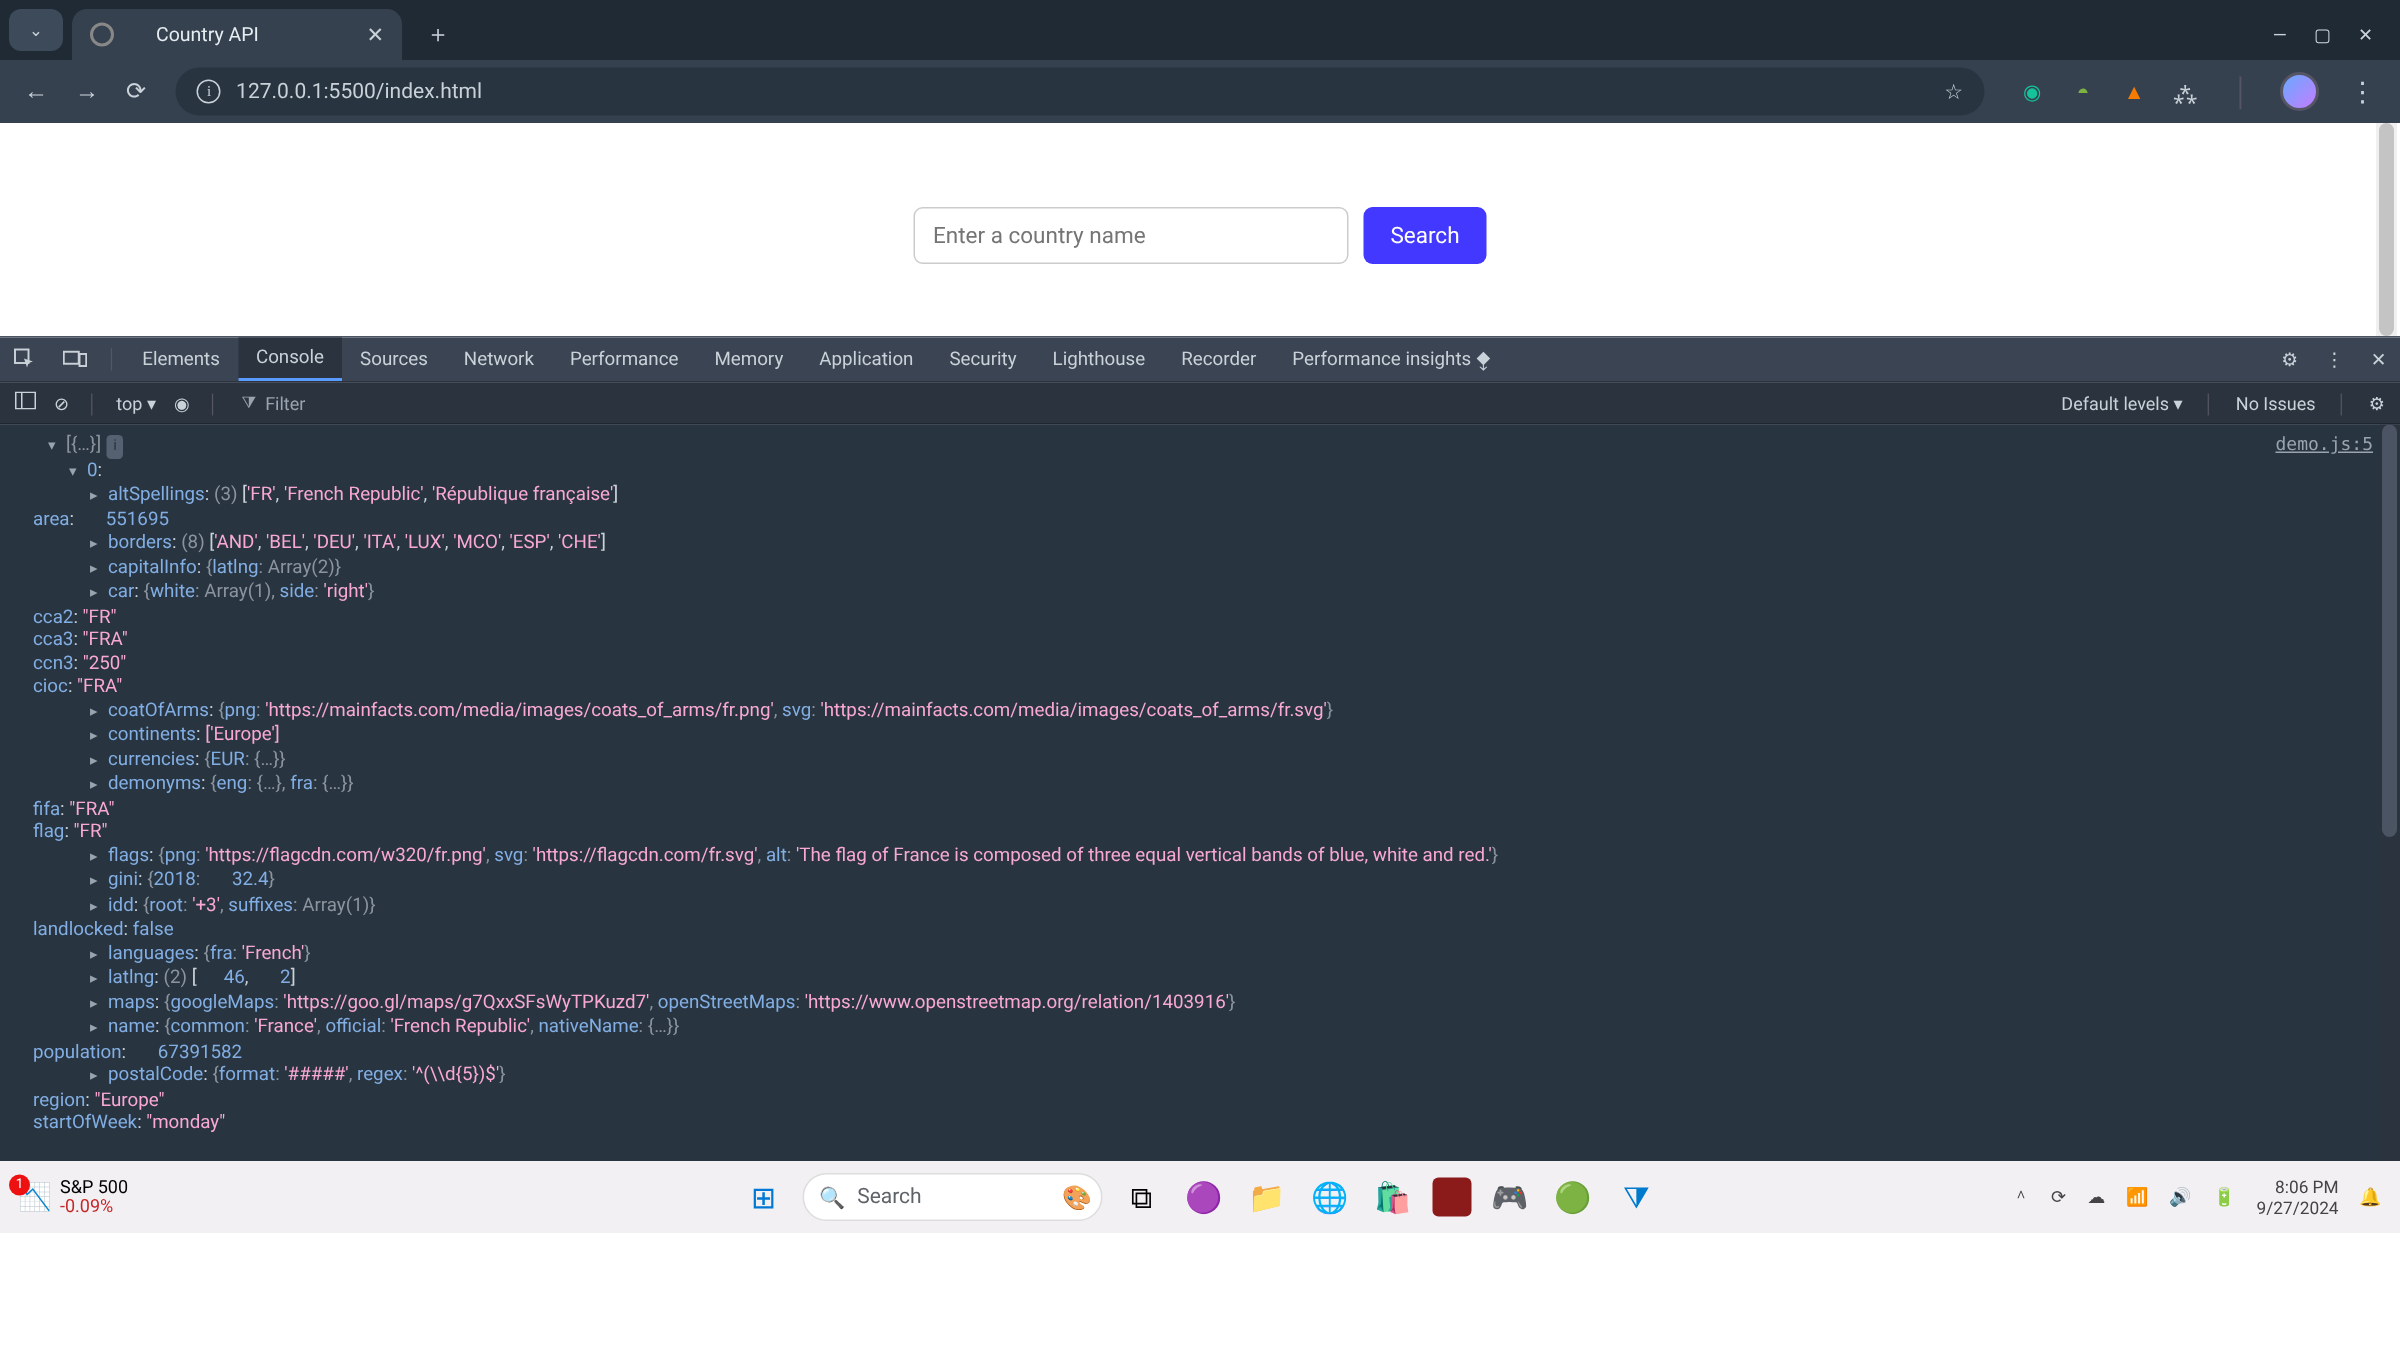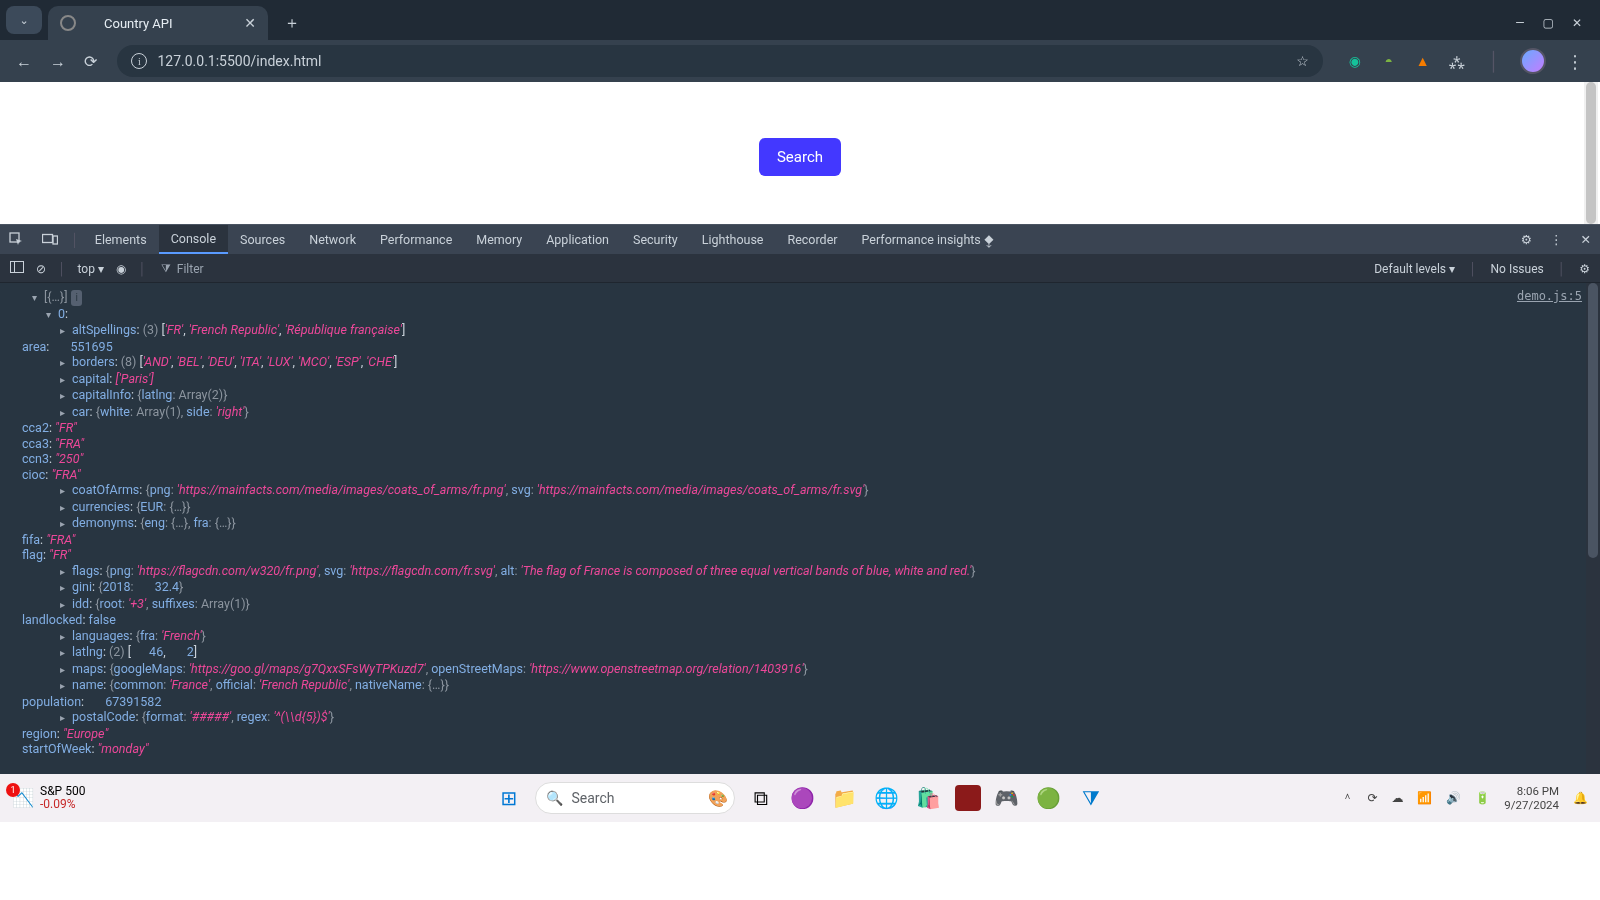--- a/index.html
+++ b/index.html
@@ -45,21 +45,21 @@
 .dt-subbar .right { margin-left:auto; display:flex; gap:14px; align-items:center;}
 .dt-body { flex: 1; background: #283541; overflow: hidden; position: relative; }
 .console { font-family: Consolas, Menlo, monospace; font-size: 12.5px; line-height: 15.5px; color: #c9d1d9; padding: 6px 10px; }
 .row { white-space: pre; }
 .i0 { padding-left: 22px; } .i1 { padding-left: 36px; } .i2 { padding-left: 50px; }
 .tri::before { content: '▸'; color:#9aa4b0; margin-right:4px; font-size:10px; display:inline-block; width:8px;}
 .trid::before { content: '▾'; color:#9aa4b0; margin-right:4px; font-size:10px; display:inline-block; width:8px;}
 .nokey { padding-left:12px; }
 .k { color: #82aee3; } 
 .n { color: #82aee3; margin-left: 18px; } 
-.s { color: #ec4899; font-style: italic; } 
+.s { color: #f9a8d4; } 
 .g { color: #8b949e; } 
 .p { color: #c9d1d9; } 
 .b { color: #82aee3; } 
 .srclink { position: absolute; right: 18px; top: 6px; color: #9aa4b0; font-size:12px; text-decoration:underline; font-family:Consolas,monospace;}
 .badge { display:inline-block; background:#556070; color:#283541; border-radius:3px; font-size:10px; padding:0 4px; margin-left:4px;}
 .dt-scroll { position:absolute; right:0; top:0; bottom:0; width:14px; background:#2b333e;}
 .dt-scroll::before{content:''; position:absolute; top:0; left:2px; right:2px; height:56%; background:#4a5462; border-radius:6px;}
 
 
 .taskbar { height: 48px; background: #f3f0f4; display: flex; align-items: center; padding: 0 12px; font-size: 12px; }
@@ -112,20 +112,21 @@
     <span class="ico" style="color:#c9d1d9">⁂</span>
   </div>
   <span style="color:#556;font-size:18px;">│</span>
   <div class="profile"></div>
   <span class="dots">⋮</span>
 </div>
 
 <div class="page">
   <div class="page-scroll"></div>
   <div class="search-row">
+    <input type="text" placeholder="Enter a country name" style="">
     <button>Search</button>
   </div>
 </div>
 
 <div class="devtools">
   <div class="dt-tabs">
     <span class="dt-icon">
       <svg width="15" height="15" viewBox="0 0 15 15">
           <rect x="1" y="1" width="9" height="9" fill="none" stroke="#c9d1d9" stroke-width="1.3"></rect>
           <path d="M7 7 L13 9 L10 10 L9 13 Z" fill="#c9d1d9"></path>
@@ -180,28 +181,28 @@
   </div>
   <div class="dt-body">
     <div class="dt-scroll"></div>
     <a class="srclink">demo.js:5</a>
     <div class="console">
 <div class="row i0 trid"><span class="g">[{…}]</span><span class="badge">i</span></div>
 <div class="row i1 trid"><span class="k">0</span><span class="p">:</span></div>
 <div class="row i2 tri"><span class="k">altSpellings</span><span class="p">: </span><span class="g">(3)</span><span class="p"> [</span><span class="s">'FR'</span><span class="p">, </span><span class="s">'French Republic'</span><span class="p">, </span><span class="s">'République française'</span><span class="p">]</span></div>
 <div class="row i2 nokey"><span class="k">area</span><span class="p">: </span><span class="n">551695</span></div>
 <div class="row i2 tri"><span class="k">borders</span><span class="p">: </span><span class="g">(8)</span><span class="p"> [</span><span class="s">'AND'</span><span class="p">, </span><span class="s">'BEL'</span><span class="p">, </span><span class="s">'DEU'</span><span class="p">, </span><span class="s">'ITA'</span><span class="p">, </span><span class="s">'LUX'</span><span class="p">, </span><span class="s">'MCO'</span><span class="p">, </span><span class="s">'ESP'</span><span class="p">, </span><span class="s">'CHE'</span><span class="p">]</span></div>
-<div class="row i2 tri"><span class="k">capital</span><span class="p">: </span><span class="s">['Paris']</span></div>
 <div class="row i2 tri"><span class="k">capitalInfo</span><span class="p">: </span><span class="g">{</span><span class="k">latlng</span><span class="g">: Array(2)}</span></div>
 <div class="row i2 tri"><span class="k">car</span><span class="p">: </span><span class="g">{</span><span class="k">white</span><span class="g">: Array(1), </span><span class="k">side</span><span class="g">: </span><span class="s">'right'</span><span class="g">}</span></div>
 <div class="row i2 nokey"><span class="k">cca2</span><span class="p">: </span><span class="s">"FR"</span></div>
 <div class="row i2 nokey"><span class="k">cca3</span><span class="p">: </span><span class="s">"FRA"</span></div>
 <div class="row i2 nokey"><span class="k">ccn3</span><span class="p">: </span><span class="s">"250"</span></div>
 <div class="row i2 nokey"><span class="k">cioc</span><span class="p">: </span><span class="s">"FRA"</span></div>
 <div class="row i2 tri"><span class="k">coatOfArms</span><span class="p">: </span><span class="g">{</span><span class="k">png</span><span class="g">: </span><span class="s">'https://mainfacts.com/media/images/coats_of_arms/fr.png'</span><span class="g">, </span><span class="k">svg</span><span class="g">: </span><span class="s">'https://mainfacts.com/media/images/coats_of_arms/fr.svg'</span><span class="g">}</span></div>
+<div class="row i2 tri"><span class="k">continents</span><span class="p">: </span><span class="s">['Europe']</span></div>
 <div class="row i2 tri"><span class="k">currencies</span><span class="p">: </span><span class="g">{</span><span class="k">EUR</span><span class="g">: {…}}</span></div>
 <div class="row i2 tri"><span class="k">demonyms</span><span class="p">: </span><span class="g">{</span><span class="k">eng</span><span class="g">: {…}, </span><span class="k">fra</span><span class="g">: {…}}</span></div>
 <div class="row i2 nokey"><span class="k">fifa</span><span class="p">: </span><span class="s">"FRA"</span></div>
 <div class="row i2 nokey"><span class="k">flag</span><span class="p">: </span><span class="s">"FR"</span></div>
 <div class="row i2 tri"><span class="k">flags</span><span class="p">: </span><span class="g">{</span><span class="k">png</span><span class="g">: </span><span class="s">'https://flagcdn.com/w320/fr.png'</span><span class="g">, </span><span class="k">svg</span><span class="g">: </span><span class="s">'https://flagcdn.com/fr.svg'</span><span class="g">, </span><span class="k">alt</span><span class="g">: </span><span class="s">'The flag of France is composed of three equal vertical bands of blue, white and red.'</span><span class="g">}</span></div>
 <div class="row i2 tri"><span class="k">gini</span><span class="p">: </span><span class="g">{</span><span class="k">2018</span><span class="g">: </span><span class="n">32.4</span><span class="g">}</span></div>
 <div class="row i2 tri"><span class="k">idd</span><span class="p">: </span><span class="g">{</span><span class="k">root</span><span class="g">: </span><span class="s">'+3'</span><span class="g">, </span><span class="k">suffixes</span><span class="g">: Array(1)}</span></div>
 <div class="row i2 nokey"><span class="k">landlocked</span><span class="p">: </span><span class="b">false</span></div>
 <div class="row i2 tri"><span class="k">languages</span><span class="p">: </span><span class="g">{</span><span class="k">fra</span><span class="g">: </span><span class="s">'French'</span><span class="g">}</span></div>
 <div class="row i2 tri"><span class="k">latlng</span><span class="p">: </span><span class="g">(2)</span><span class="p"> [</span><span class="n">46</span><span class="p">, </span><span class="n">2</span><span class="p">]</span></div>

